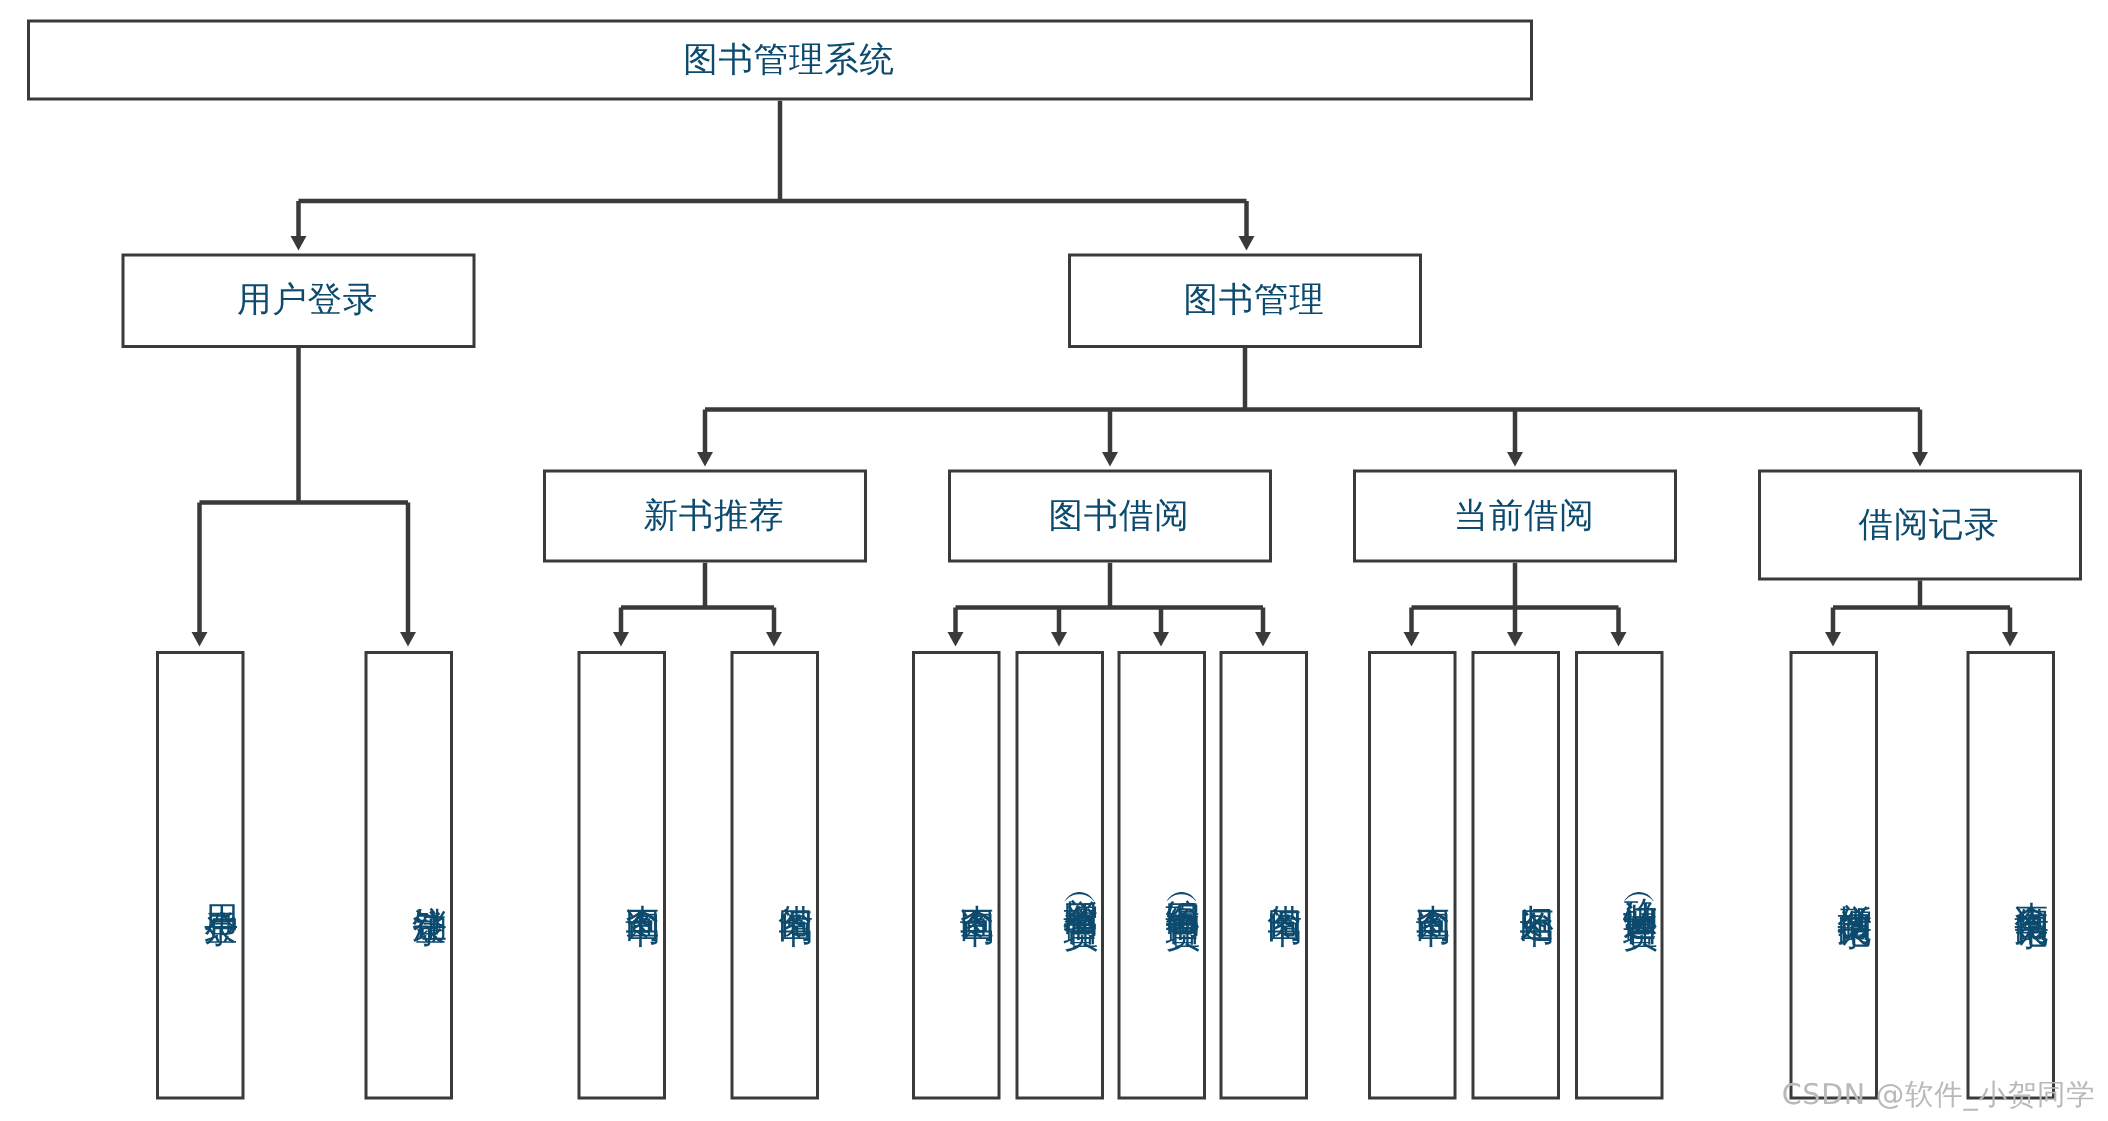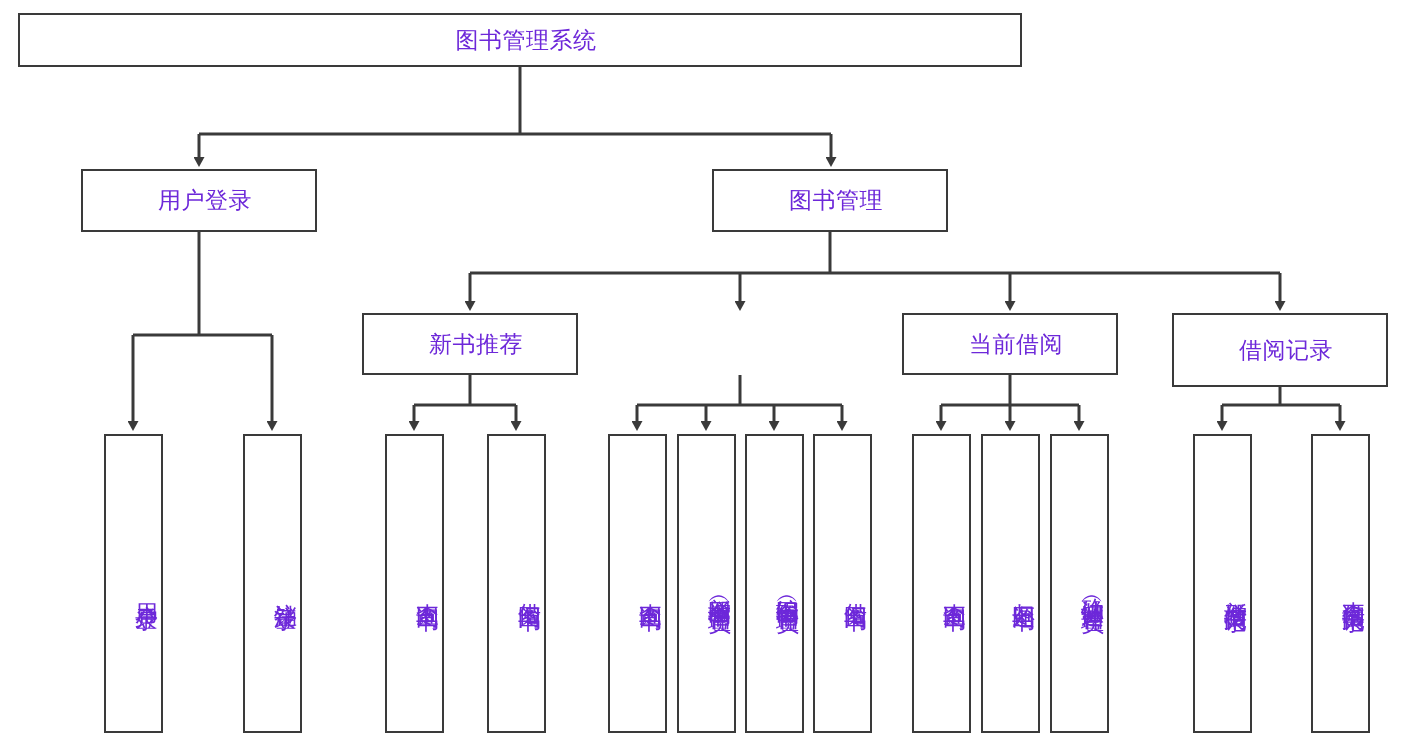--- a/index.html
+++ b/index.html
@@ -26,21 +26,21 @@
     pointer-events: none;
   }
   .node {
     position: absolute;
     box-sizing: border-box;
     border: 2.5px solid #3a3a3a;
     background: #ffffff;
     display: flex;
     align-items: center;
     justify-content: center;
-    color: #6d28d9;
+    color: #0c4a6e;
     text-align: center;
     line-height: 1.25;
     padding-left: 12px;
   }
   .node.horizontal {
     font-size: 23px;
     letter-spacing: 0.5px;
   }
   .node.vertical {
     writing-mode: vertical-rl;
@@ -128,20 +128,23 @@
   <div class="node horizontal" style="left:81px; top:169px; width:236px; height:63px;">
     <span>用户登录</span>
   </div>
   <div class="node horizontal" style="left:362px; top:313px; width:216px; height:62px;">
     <span>新书推荐</span>
   </div>
 
   <div class="node horizontal" style="left:712px; top:169px; width:236px; height:63px;">
     <span>图书管理</span>
   </div>
+  <div class="node horizontal" style="left:632px; top:313px; width:216px; height:62px;">
+    <span>图书借阅</span>
+  </div>
   <div class="node horizontal" style="left:902px; top:313px; width:216px; height:62px;">
     <span>当前借阅</span>
   </div>
   <div class="node horizontal" style="left:1172px; top:313px; width:216px; height:74px;">
     <span>借阅记录</span>
   </div>
 
   <div class="node vertical" style="left:104px; top:434px; width:59px; height:299px;">
     <span>用户登录</span>
   </div>
@@ -179,14 +182,15 @@
     <span>确认归还（管理员）</span>
   </div>
 
   <div class="node vertical" style="left:1193px; top:434px; width:59px; height:299px;">
     <span>新增借阅记录</span>
   </div>
   <div class="node vertical" style="left:1311px; top:434px; width:59px; height:299px;">
     <span>查询借阅记录</span>
   </div>
 
+  <div id="watermark">CSDN @软件_小贺同学</div>
 
 </div>
 
 </body></html>

